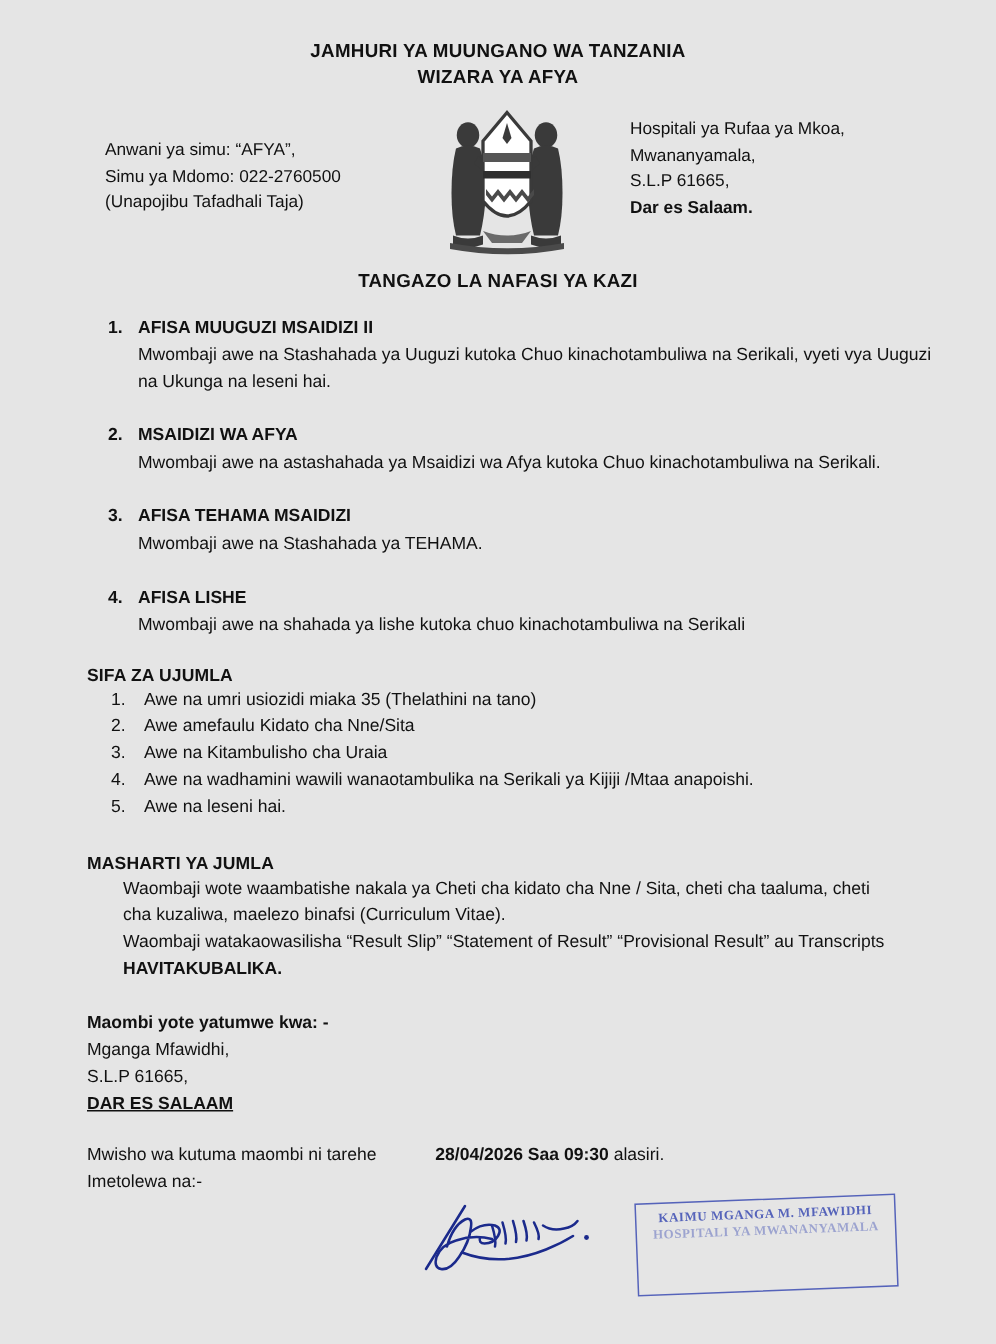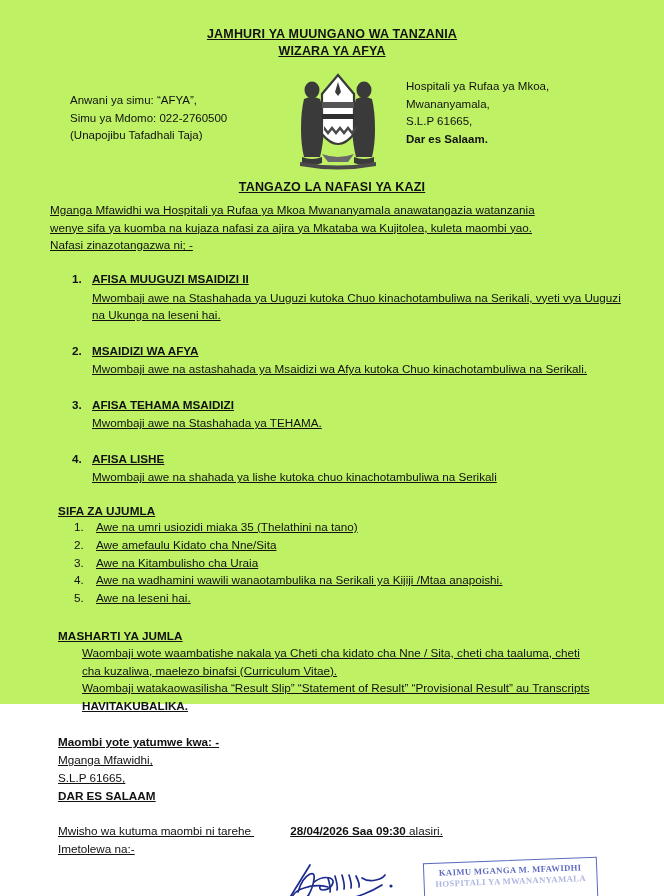--- a/index.html
+++ b/index.html
@@ -12,23 +12,22 @@
     height: 896px;
     position: relative;
     font-family: "Liberation Sans", sans-serif;
     color: #111111;
     overflow: hidden;
   }
 
   .page {
     position: relative;
     width: 664px;
-    height: 704px;
-    background: #bef264;
-    text-decoration: underline;
+    height: 896px;
+    background: #e5e5e5;
   }
 
   
   .ministry-head {
     text-align: center;
     padding-top: 26px;
     line-height: 1.35;
   }
   .ministry-head .line {
     font-size: 12.5px;
@@ -53,21 +52,21 @@
     position: absolute;
     left: 292px;
     top: 0px;
     width: 92px;
     height: 98px;
   }
   .emblem-wrap svg { display: block; }
 
   .addr-right {
     position: absolute;
-    left: 406px;
+    left: 420px;
     top: 6px;
     font-size: 11.5px;
     line-height: 1.55;
   }
   .addr-right .bold { font-weight: bold; }
 
   
   .notice-title {
     text-align: center;
     font-size: 12.5px;
@@ -257,25 +256,20 @@
     <div class="addr-right">
       <div>Hospitali ya Rufaa ya Mkoa,</div>
       <div>Mwananyamala,</div>
       <div>S.L.P 61665,</div>
       <div class="bold">Dar es Salaam.</div>
     </div>
   </div>
 
   <div class="notice-title">TANGAZO LA NAFASI YA KAZI</div>
 
-  <div class="intro">
-    <div>Mganga Mfawidhi wa Hospitali ya Rufaa ya Mkoa Mwananyamala anawatangazia watanzania</div>
-    <div>wenye sifa ya kuomba na kujaza nafasi za ajira ya Mkataba wa Kujitolea, kuleta maombi yao.</div>
-    <div>Nafasi zinazotangazwa ni; -</div>
-  </div>
 
   <div class="positions">
 
     <div class="position">
       <span class="num">1.</span>
       <span class="title">AFISA MUUGUZI MSAIDIZI II</span>
       <span class="desc">Mwombaji awe na Stashahada ya Uuguzi kutoka Chuo kinachotambuliwa na Serikali, vyeti vya Uuguzi na Ukunga na leseni hai.</span>
     </div>
 
     <div class="position">

